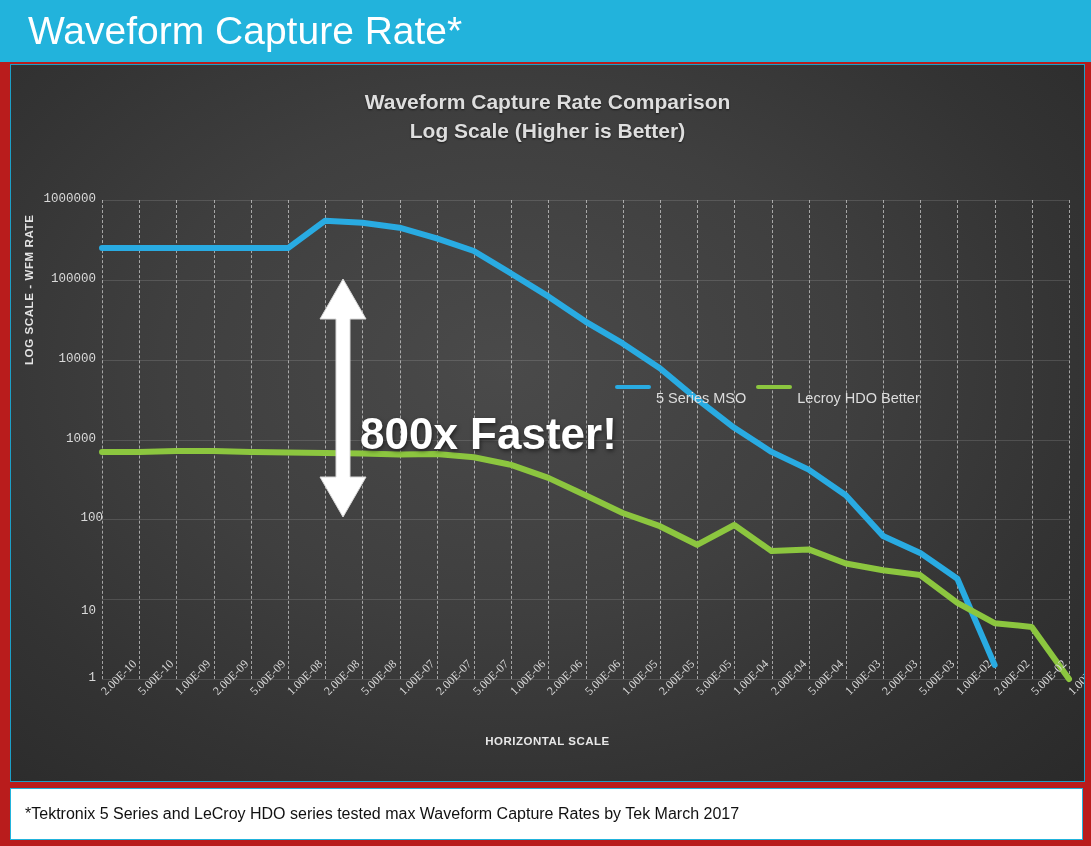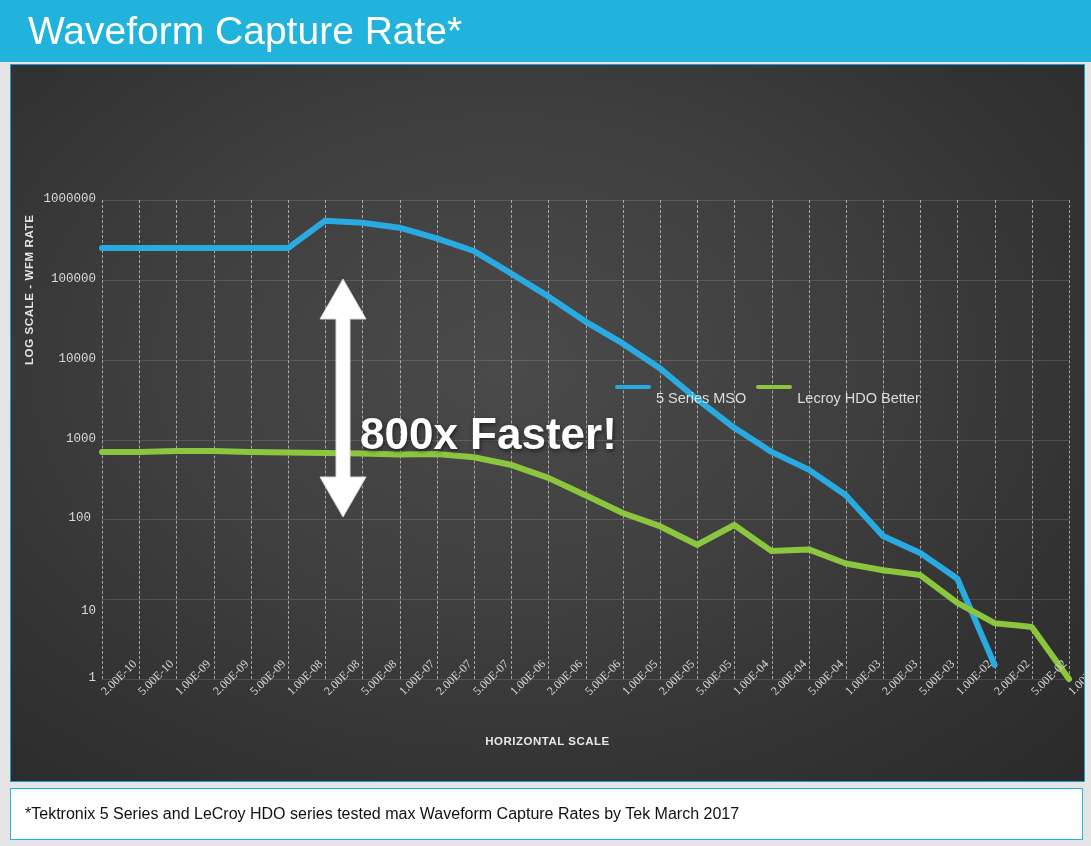--- a/index.html
+++ b/index.html
@@ -1,19 +1,19 @@
 <!DOCTYPE html>
 <html><head>
 <meta charset="utf-8">
 <title>Waveform Capture Rate</title>
 <style>
   html,body{margin:0;padding:0;background:#ffffff;}
   body{width:1091px;height:846px;font-family:"Liberation Sans",sans-serif;overflow:hidden;}
 
-  .slide{position:relative;width:1091px;height:846px;background:#e5e5e5;}
+  .slide{position:relative;width:1091px;height:846px;background:#b91c1c;}
 
   
   .header{
     position:absolute;left:0;top:0;width:1091px;height:62px;
     background:#22b3dc;
   }
   .header-title{
     position:absolute;left:28px;top:8px;
     font-size:39px;line-height:46px;color:#ffffff;
     font-family:"Liberation Sans",sans-serif;font-weight:400;
@@ -102,20 +102,24 @@
 <body>
 
 <div class="slide">
 
   <div class="header">
     <div class="header-title">Waveform Capture Rate*</div>
   </div>
 
   <div class="chart-panel">
 
+    <div class="chart-title">
+      <div>Waveform Capture Rate Comparison</div>
+      <div>Log Scale (Higher is Better)</div>
+    </div>
 
     <div class="axis-title-y">LOG SCALE - WFM  RATE</div>
     <div class="axis-title-x">HORIZONTAL SCALE</div>
 
     <div class="plot" id="plot">
       <div id="hgrids">
           <div class="hgrid" style="top: 0px;"></div>
           <div class="hgrid" style="top: 79.8px;"></div>
           <div class="hgrid" style="top: 159.7px;"></div>
           <div class="hgrid" style="top: 239.5px;"></div>
@@ -156,21 +160,21 @@
           <polyline points="0.0,48.1 37.2,48.1 74.4,48.1 111.6,48.1 148.8,48.1 186.0,48.1 223.2,20.7 260.3,22.7 297.5,27.7 334.7,38.4 371.9,51.0 409.1,73.5 446.3,96.4 483.5,121.6 520.7,143.4 557.9,168.3 595.1,199.2 632.3,227.8 669.5,251.9 706.7,269.6 743.8,295.3 781.0,335.9 818.2,352.9 855.4,378.8 892.6,464.9" fill="none" stroke="#29ABE2" stroke-width="6" stroke-linejoin="round" stroke-linecap="round"></polyline>
           <polyline points="0.0,251.9 37.2,251.9 74.4,250.9 111.6,250.9 148.8,251.9 186.0,252.4 223.2,252.9 260.3,253.4 297.5,254.4 334.7,253.9 371.9,257.2 409.1,264.9 446.3,277.9 483.5,295.3 520.7,313.0 557.9,326.2 595.1,344.8 632.3,325.0 669.5,351.1 706.7,349.4 743.8,363.5 781.0,370.3 818.2,375.1 855.4,402.8 892.6,423.2 929.8,426.9 967.0,479.0" fill="none" stroke="#8CC63F" stroke-width="6" stroke-linejoin="round" stroke-linecap="round"></polyline>
         </svg>
     </div>
 
     <div id="yticks">
         <div class="ytick" style="left: 5px; top: 127px;">1000000</div>
         <div class="ytick" style="left: 5px; top: 206.8px;">100000</div>
         <div class="ytick" style="left: 5px; top: 286.7px;">10000</div>
         <div class="ytick" style="left: 5px; top: 366.5px;">1000</div>
-        <div class="ytick" style="left: 0; top: 446.3px;">100</div>
+        <div class="ytick" style="left: 12px; top: 446.3px;">100</div>
         <div class="ytick" style="left: 5px; top: 539px; text-align: right;">10</div>
         <div class="ytick" style="left: 5px; top: 606px;">1</div>
       </div>
     <div id="xticks">
         <div class="xtick" style="left: 87px; top: 623px;">2.00E-10</div>
         <div class="xtick" style="left: 124.2px; top: 623px;">5.00E-10</div>
         <div class="xtick" style="left: 161.4px; top: 623px;">1.00E-09</div>
         <div class="xtick" style="left: 198.6px; top: 623px;">2.00E-09</div>
         <div class="xtick" style="left: 235.8px; top: 623px;">5.00E-09</div>
         <div class="xtick" style="left: 273px; top: 623px;">1.00E-08</div>

